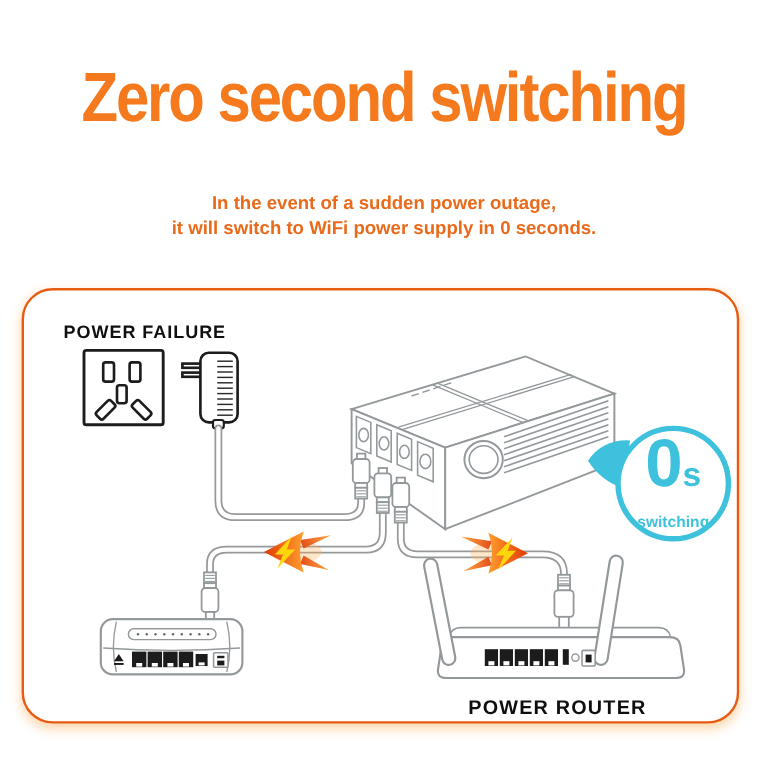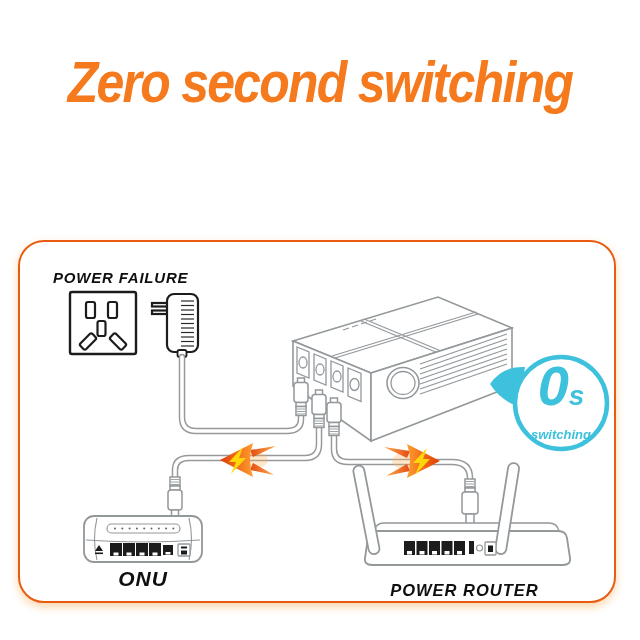--- a/index.html
+++ b/index.html
@@ -8,21 +8,21 @@
     --panel-border-orange:#e85c12;
     --badge-cyan:#3ec1dc;
     --arrow-orange-dark:#e03a04;
     --arrow-orange-light:#ff9d2e;
     --bolt-yellow:#ffd60a;
     --lineart-gray:#93989b;
     --device-ink:#1c1c1c;
   }
   html,body{margin:0;padding:0;background:#fff;}
   body{font-family:"Liberation Sans",sans-serif;}
-  .stage{position:relative;width:640px;height:640px;background:#fff;overflow:hidden;font-style:italic;}
+  .stage{position:relative;width:640px;height:640px;background:#fff;overflow:hidden;}
 
   .title{
     position:absolute;top:48px;left:0;width:640px;margin:0;text-align:center;
     font-size:58px;font-weight:bold;letter-spacing:-2px;color:var(--title-orange);
     transform:scaleX(.86);transform-origin:center;
   }
   .subtitle{
     position:absolute;top:159px;left:0;width:640px;text-align:center;
     font-size:15.5px;font-weight:bold;line-height:21px;color:var(--subtitle-orange);
   }
@@ -59,20 +59,22 @@
   .badge-caption{font-size:13px;font-weight:bold;margin-top:18px;}
 </style>
 </head>
 <body>
 
 <div class="stage">
 
   <h1 class="title">Zero second switching</h1>
 
   <div class="subtitle">
+    <div>In the event of a sudden power outage,</div>
+    <div>it will switch to WiFi power supply in 0 seconds.</div>
   </div>
 
   <div class="panel"></div>
 
   <svg class="diagram" width="640" height="640" viewBox="0 0 640 640">
     <defs>
       <linearGradient id="agradL" x1="0" y1="0" x2="1" y2="0">
         <stop offset="0" style="stop-color:var(--arrow-orange-dark)"></stop>
         <stop offset="1" style="stop-color:var(--arrow-orange-light)"></stop>
       </linearGradient>
@@ -294,21 +296,20 @@
       <path d="M427,448 L413,463 L420,463 L415,475 L430,459 L423,459 Z" style="fill:var(--bolt-yellow)"></path>
     </g>
 
     <g>
       <path d="M490,384 Q502,366 525,367 L519,407 Q500,400 490,384 Z" style="fill:var(--badge-cyan)"></path>
       <circle cx="561" cy="403" r="46" fill="#fff" style="stroke:var(--badge-cyan)" stroke-width="4.5"></circle>
     </g>
   </svg>
 
   <div class="label label-power-failure">POWER FAILURE</div>
-  <div class="label label-onu">ONU</div>
   <div class="label label-router">POWER ROUTER</div>
 
   <div class="badge-text">
     <div class="badge-row">
       <span class="badge-zero">0</span>
       <span class="badge-unit">s</span>
     </div>
     <div class="badge-caption">switching</div>
   </div>
 

